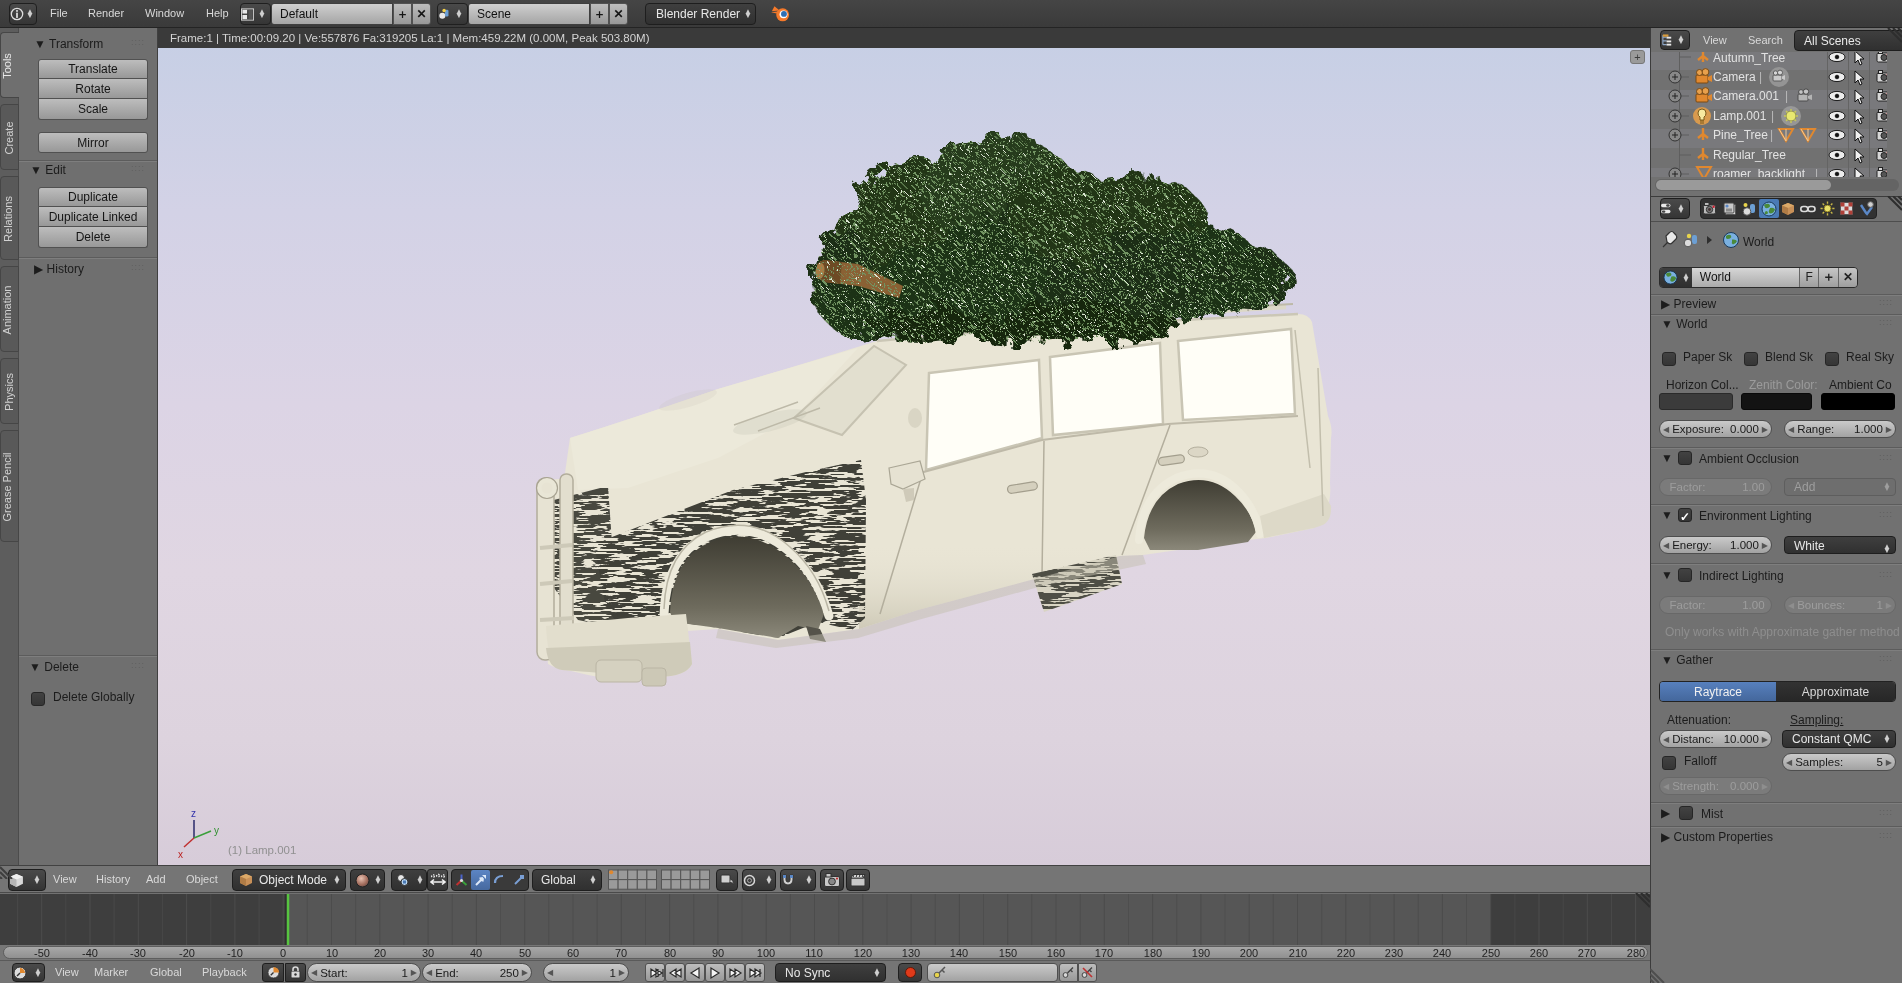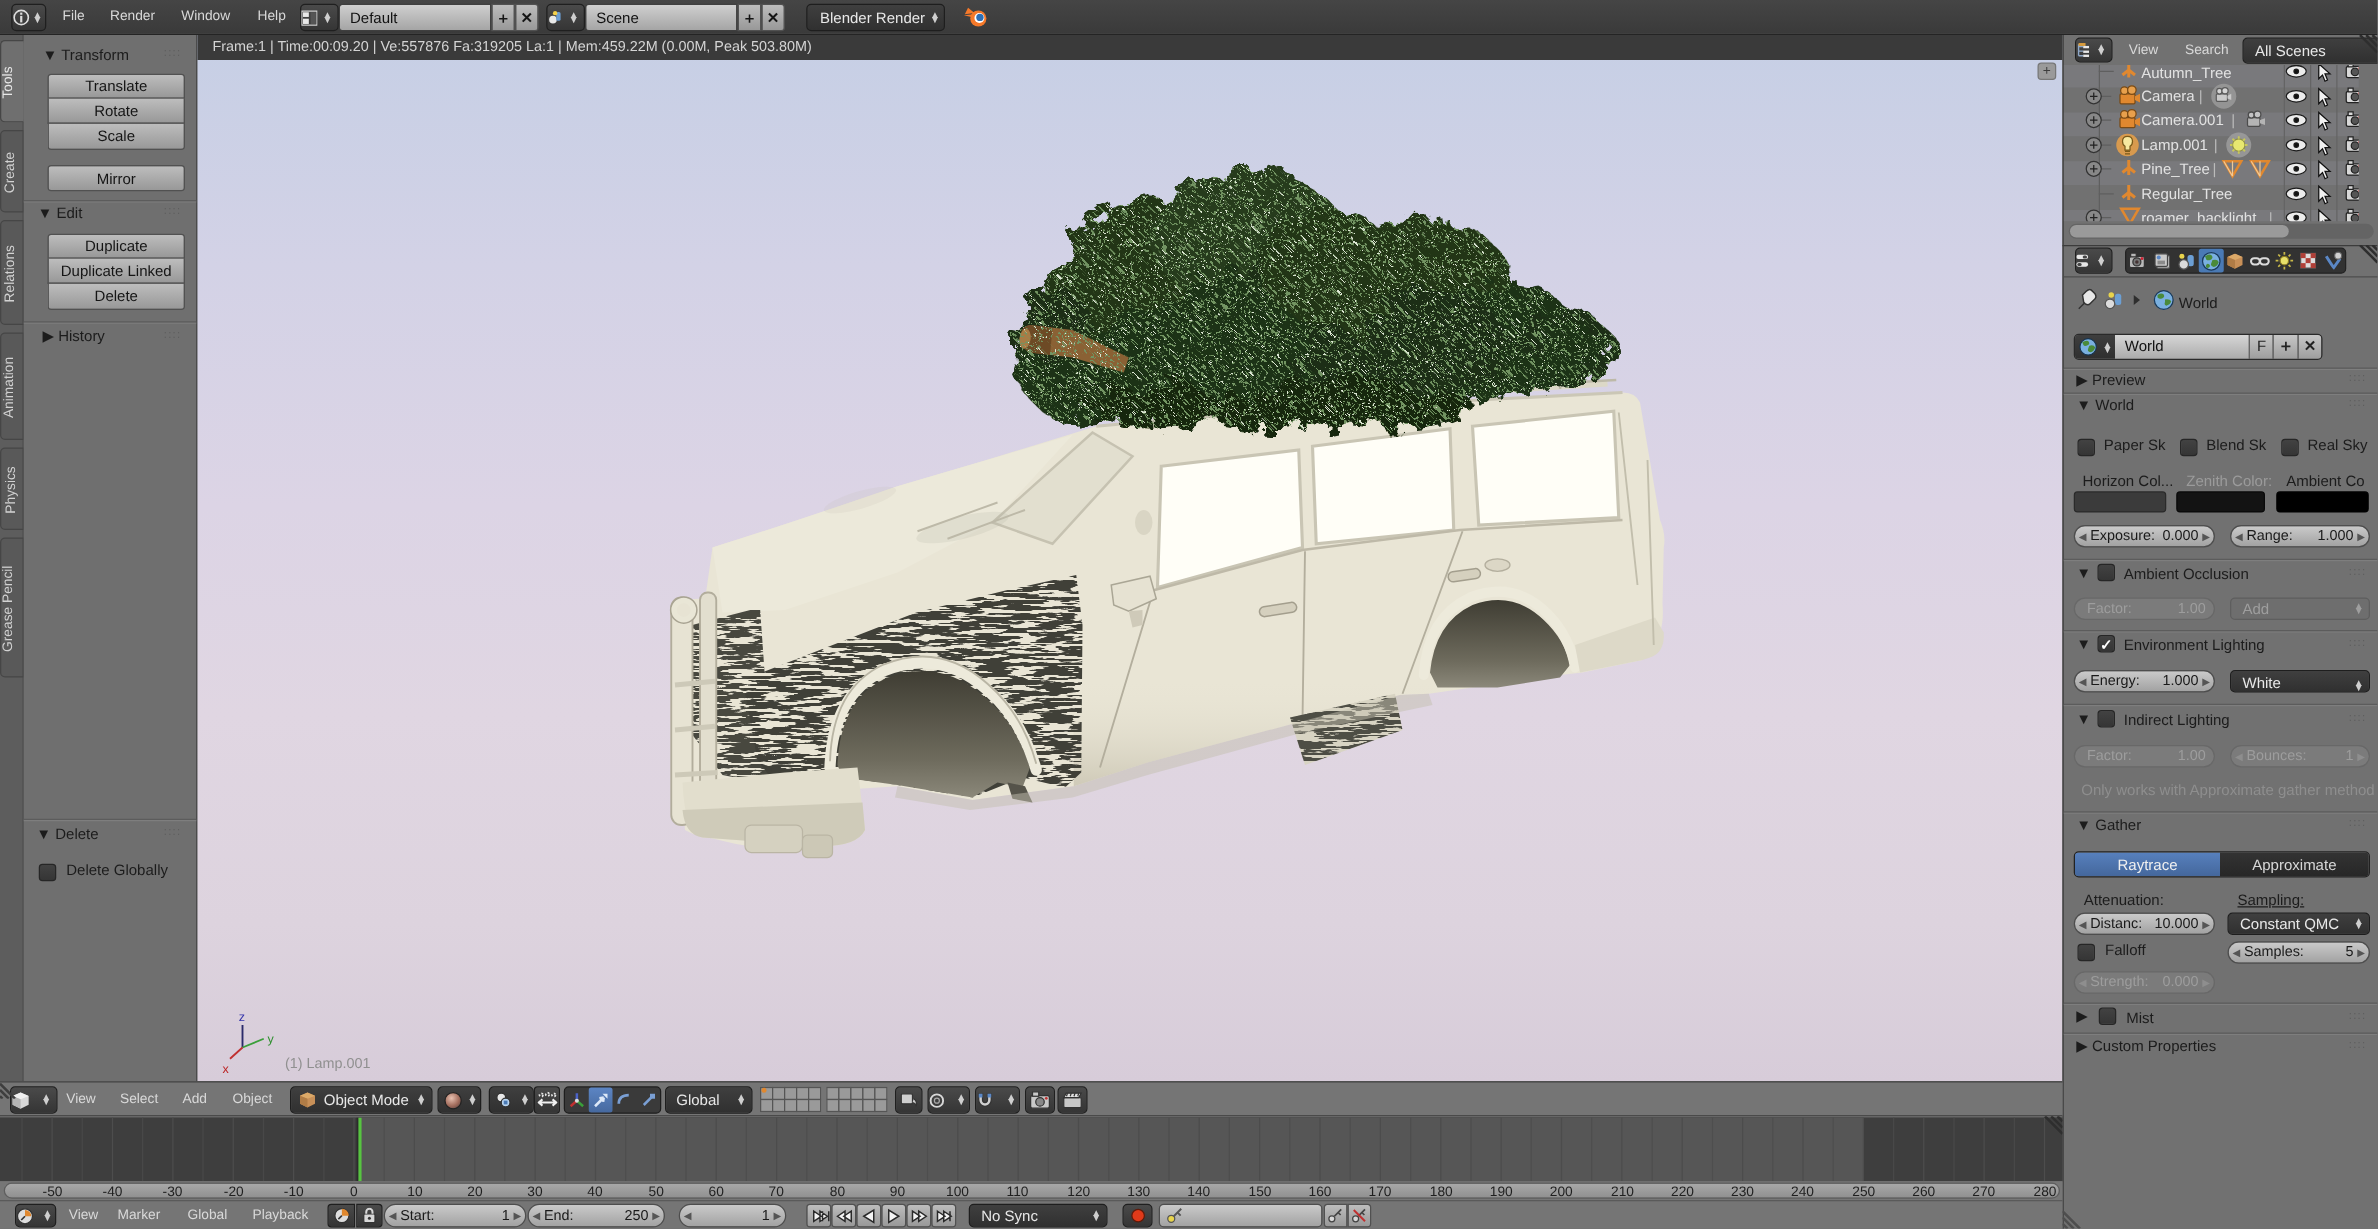--- a/index.html
+++ b/index.html
@@ -721,21 +721,21 @@
 <div class="abs" id="hdr3d">
 <div class="abs icnbtn" style="left:8px;top:3px;width:38px;height:22px;">
         <svg width="15" height="15" viewBox="0 0 14 14">
           <path d="M7,1 L13,3.5 V10 L7,13 L1,10 V3.5 Z" fill="#d9d9d9"></path>
           <path d="M7,1 L13,3.5 L7,6 L1,3.5 Z" fill="#f0f0f0"></path>
           <path d="M7,6 V13 L1,10 V3.5 Z" fill="#b5b5b5"></path>
         </svg>
         <span class="updn">▲<br>▼</span>
       </div>
 <div class="abs menu" style="left:53px;top:7px;">View</div>
-<div class="abs menu" style="left:96px;top:7px;">Select</div>
+<div class="abs menu" style="left:96px;top:7px;">History</div>
 <div class="abs menu" style="left:146px;top:7px;">Add</div>
 <div class="abs menu" style="left:186px;top:7px;">Object</div>
 <div class="abs dd" style="left:232px;top:3px;width:114px;height:22px;">
         <svg style="margin-left:6px;" width="14" height="14" viewBox="0 0 14 14">
           <path d="M7,1 L13,3.5 V10 L7,13 L1,10 V3.5 Z" fill="#c89058"></path>
           <path d="M7,1 L13,3.5 L7,6 L1,3.5 Z" fill="#dca968"></path>
           <path d="M7,6 V13 L1,10 V3.5 Z" fill="#b07c46"></path>
         </svg>
         <span style="margin-left:6px;">Object Mode</span>
         <span class="updn">▲<br>▼</span>

